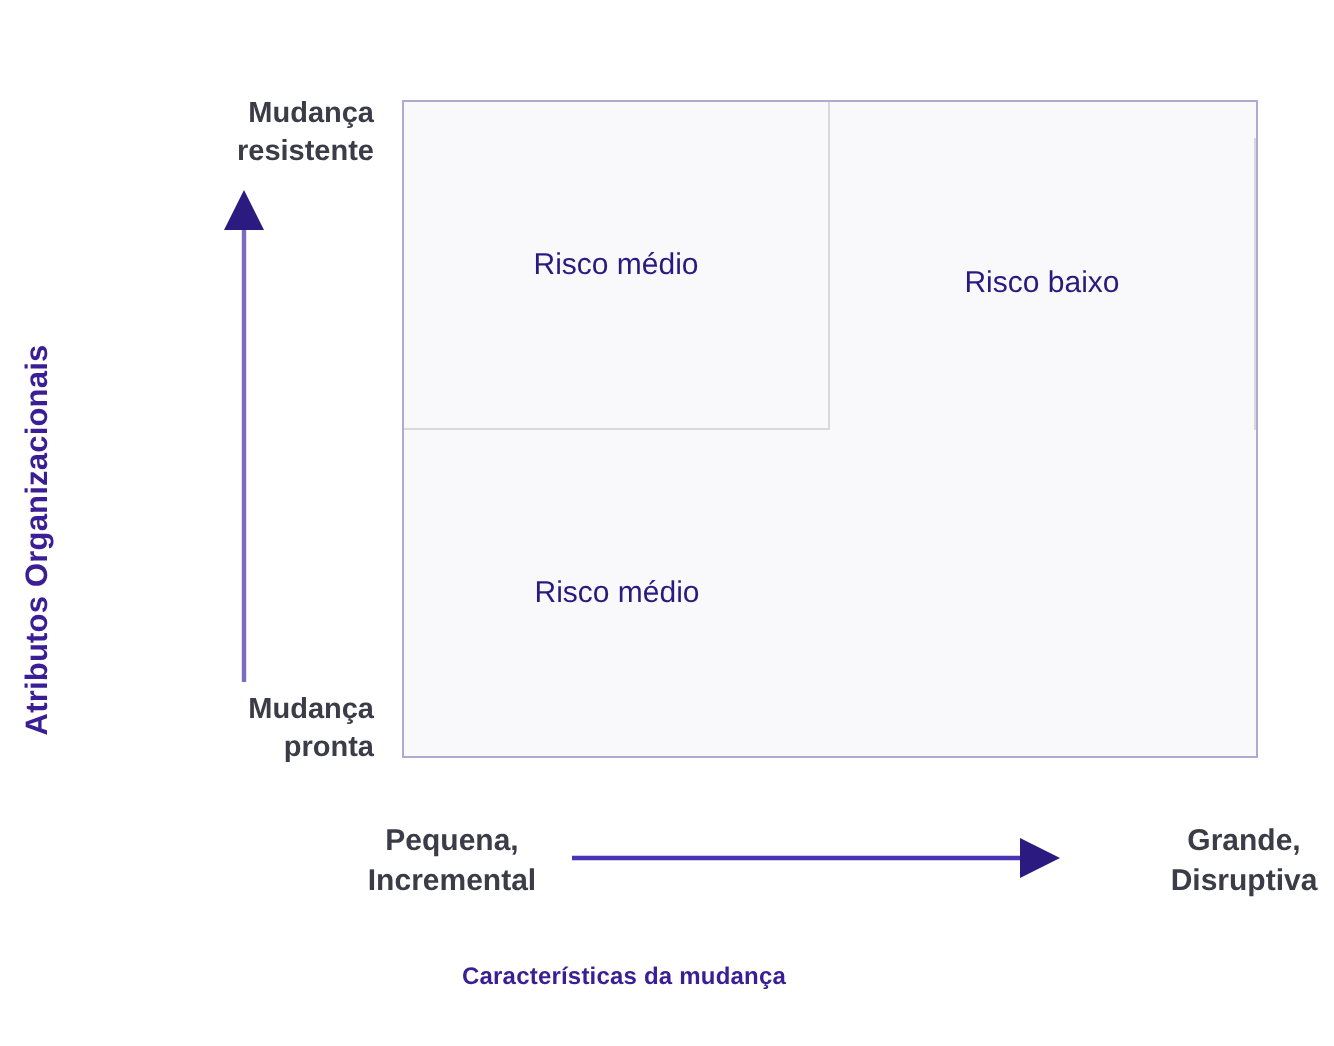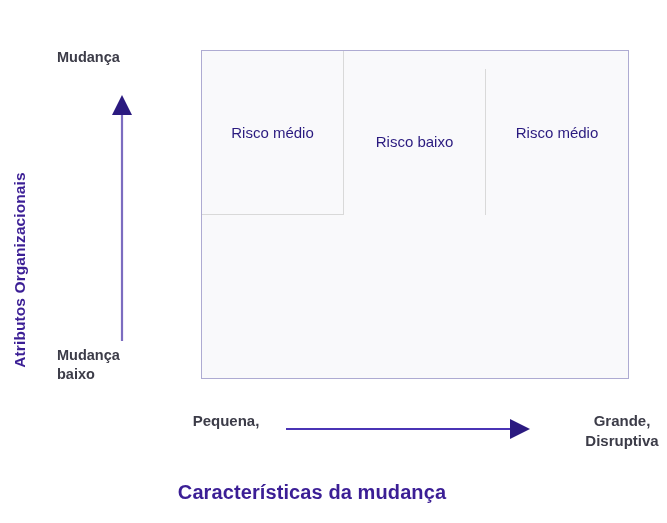--- a/index.html
+++ b/index.html
@@ -40,21 +40,21 @@
     font-size: 15.5px;
     font-weight: 700;
     color: #3b1e95;
     letter-spacing: 0.1px;
   }
 
   
   .y-cap {
     position: absolute;
     width: 130px;
-    text-align: left;
+    text-align: right;
     font-size: 14.5px;
     font-weight: 700;
     color: #3c3c48;
     line-height: 1.28;
   }
   #y-cap-top  { left: 57px; top: 48px; }
   #y-cap-bot  { left: 57px; top: 346px; }
 
   
   #y-axis-arrow {
@@ -68,21 +68,21 @@
   
   #quadrant-grid {
     position: absolute;
     left: 201px;
     top: 50px;
     width: 428px;
     height: 329px;
     border: 1px solid #aeabd2;
     box-sizing: border-box;
     display: grid;
-    grid-template-columns: 1fr 1fr 1fr;
+    grid-template-columns: 1fr 1fr;
     grid-template-rows: 1fr 1fr;
     background: #f9f9fb;
   }
   .quadrant {
     display: flex;
     align-items: center;
     justify-content: center;
     box-sizing: border-box;
     font-size: 15px;
     font-weight: 400;
@@ -116,65 +116,67 @@
     height: 26px;
   }
 
   
   #x-axis-title {
     position: absolute;
     left: 0px;
     top: 481px;
     width: 624px;
     text-align: center;
-    font-size: 20px;
+    font-size: 12px;
     font-weight: 700;
     color: #3b1e95;
     letter-spacing: 0.1px;
   }
 </style>
 </head>
 <body>
 
 <div id="matrix-figure">
 
   <div id="y-axis-title">
     <span class="rot">Atributos Organizacionais</span>
   </div>
 
   <div class="y-cap" id="y-cap-top">
     <div>Mudança</div>
+    <div>resistente</div>
   </div>
 
   <div id="y-axis-arrow">
     <svg width="28" height="246" viewBox="0 0 28 246" aria-hidden="true">
       <line x1="14" y1="246" x2="14" y2="20" stroke="#7c6cc0" stroke-width="2.2"></line>
       <polygon points="14,0 24,20 4,20" fill="#2b1a80"></polygon>
     </svg>
   </div>
 
   <div class="y-cap" id="y-cap-bot">
     <div>Mudança</div>
-    <div>baixo</div>
+    <div>pronta</div>
   </div>
 
   <div id="quadrant-grid">
     <div class="quadrant q-tl">
       <span>Risco médio</span>
     </div>
     <div class="quadrant q-bl">
       <span>Risco baixo</span>
     </div>
     <div class="quadrant q-br">
       <span>Risco médio</span>
     </div>
   </div>
 
   <div class="x-cap" id="x-cap-left">
     <div>Pequena,</div>
+    <div>Incremental</div>
   </div>
 
   <div id="x-axis-arrow">
     <svg width="244" height="26" viewBox="0 0 244 26" aria-hidden="true">
       <line x1="0" y1="13" x2="224" y2="13" stroke="#4a34b5" stroke-width="2.2"></line>
       <polygon points="244,13 224,3 224,23" fill="#2b1a80"></polygon>
     </svg>
   </div>
 
   <div class="x-cap" id="x-cap-right">

